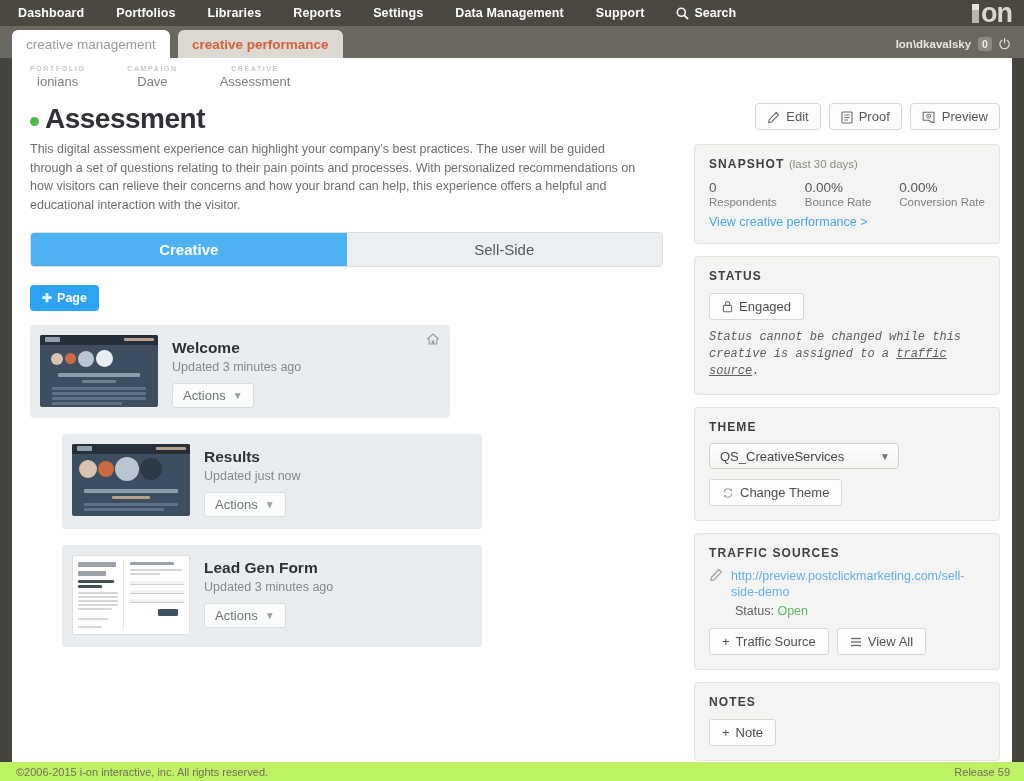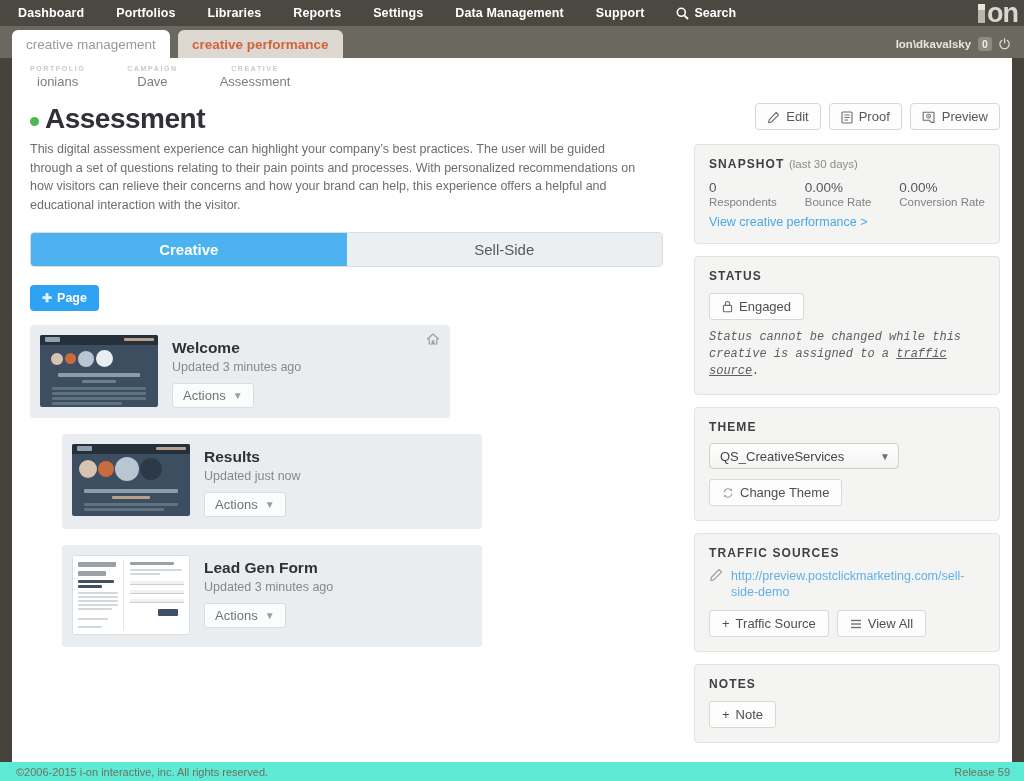--- a/index.html
+++ b/index.html
@@ -19,21 +19,21 @@
   }
   .topnav .nav-item {
     color: #ffffff; font-size: 12.5px; font-weight: bold;
     padding: 0 16px; line-height: 26px; letter-spacing: .1px;
     cursor: pointer; white-space: nowrap;
   }
   .topnav .nav-item:first-child { padding-left: 18px; }
   .topnav .search { display: flex; align-items: center; gap: 5px; padding: 0 16px; cursor: pointer; }
   .topnav .search span { color: #fff; font-size: 12.5px; font-weight: bold; }
   .logo {
-    position: absolute; right: 6px; top: -1px;
+    position: absolute; right: 12px; top: -1px;
     color: #d9d7d0; font-size: 27px; font-weight: bold;
     letter-spacing: -1px; line-height: 28px;
   }
   .logo .dot {
     display: inline-block; width: 7px; height: 7px; background: #e6e4dd;
     vertical-align: 11px; margin-right: 1px;
   }
   .logo .stem {
     display: inline-block; width: 7px; height: 13px; background: #b9b6ae;
     vertical-align: -1px; margin-right: 2px; margin-left: -8px;
@@ -189,21 +189,21 @@
   .selectbox .chev { font-size: 10px; color: #6c7073; }
   .ts-row { display: flex; gap: 8px; margin-top: 8px; }
   .ts-url { font-size: 12.5px; color: #62b0ea; line-height: 16px; cursor: pointer; width: 230px; }
   .ts-status { font-size: 12.5px; color: #5c6063; margin-top: 4px; margin-left: 26px; }
   .ts-status .open { color: #5db85d; }
   .ts-btns { display: flex; gap: 8px; margin-top: 10px; }
 
   
   .footer {
     position: absolute; bottom: 0; left: 0; width: 1024px; height: 19px;
-    background: #5eead4; display: flex; align-items: center;
+    background: #bef264; display: flex; align-items: center;
     justify-content: space-between; padding: 0 14px 0 16px; margin-top: 46px;
   }
   .footer span { color: #72705f; font-size: 11px; }
   svg { display: block; }
 </style>
 </head>
 <body>
 
 <div class="app">
 
@@ -473,20 +473,24 @@
         <div class="panel">
           <div class="ptitle">TRAFFIC SOURCES</div>
           <div class="ts-row">
             <span>
               <svg width="14" height="14" viewBox="0 0 13 13">
                   <path d="M9.2 1.4 L11.6 3.8 L4.4 11 L1.6 11.6 L2.2 8.8 Z" fill="none" stroke="#9aa0a5" stroke-width="1.1" stroke-linejoin="round"></path>
                 </svg>
             </span>
             <span class="ts-url">http://preview.postclickmarketing.com/sell-side-demo</span>
           </div>
+          <div class="ts-status">
+            <span>Status:</span>
+            <span class="open">Open</span>
+          </div>
           <div class="ts-btns">
             <div class="pill" style="margin-top:0">
               <span>+</span>
               <span>Traffic Source</span>
             </div>
             <div class="pill" style="margin-top:0">
               <span>
                 <svg width="12" height="10" viewBox="0 0 12 10">
                     <line x1="1" y1="1.5" x2="11" y2="1.5" stroke="#6a6e72" stroke-width="1.4"></line>
                     <line x1="1" y1="5" x2="11" y2="5" stroke="#6a6e72" stroke-width="1.4"></line>

